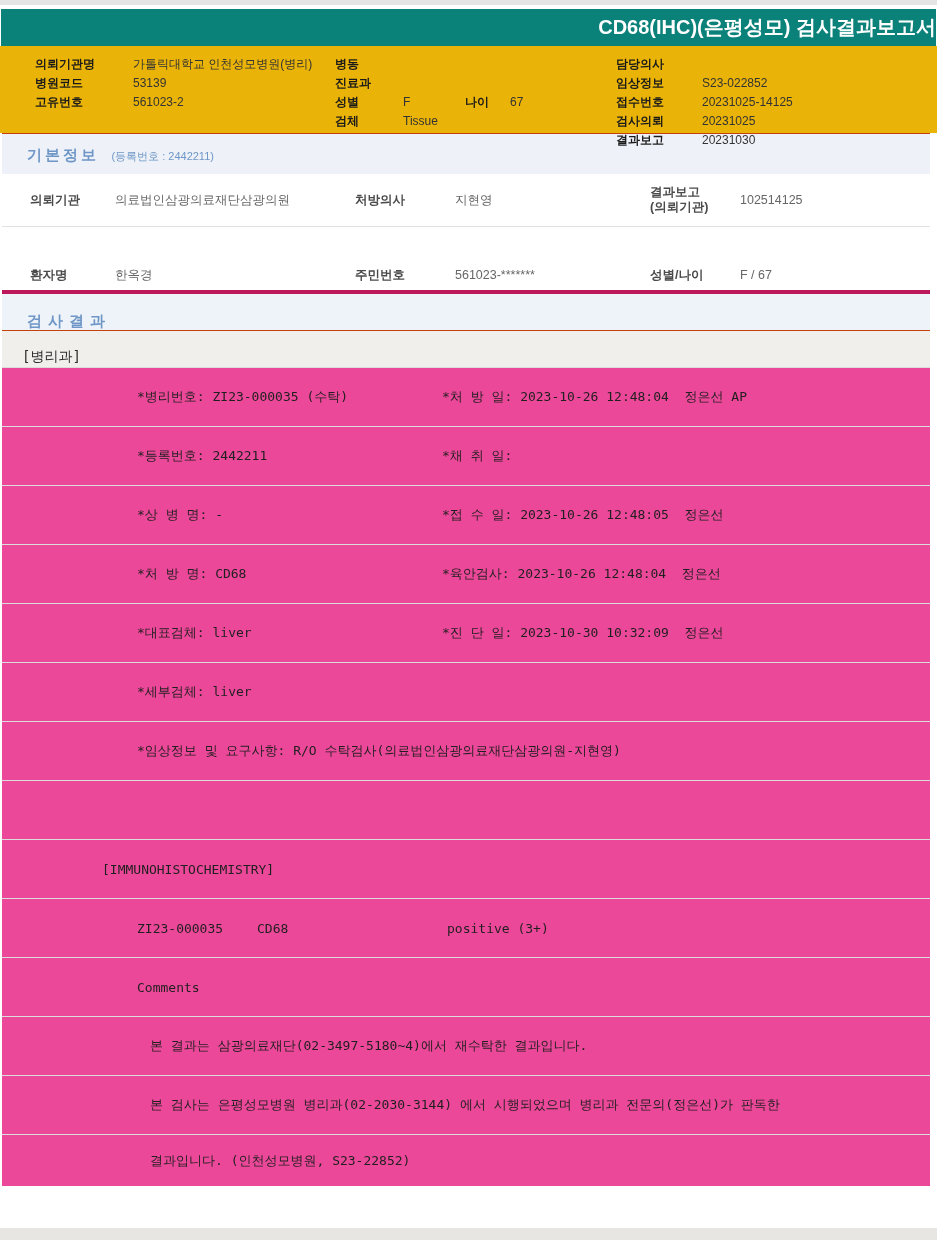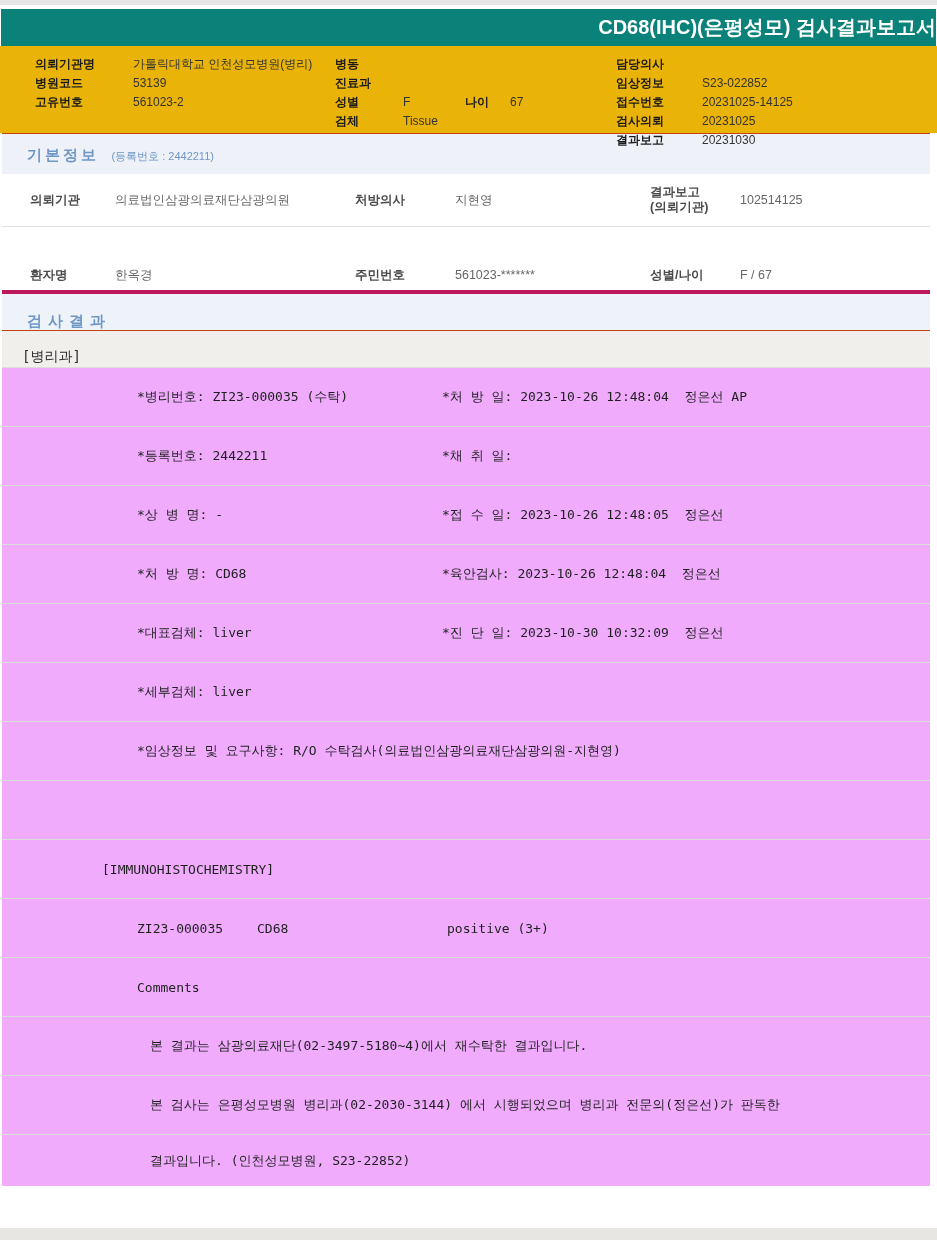--- a/index.html
+++ b/index.html
@@ -63,21 +63,21 @@
   }
   .results-head .sec-title{letter-spacing:6px;}
   
   .dept-row{
     height:37px;background:#f0efec;border-bottom:1px solid #dcdcdc;
     padding:17px 0 0 20px;font-size:14px;color:#2b2b2b;
     font-family:"DejaVu Sans Mono","Liberation Mono",monospace;
   }
   
   .res-row{
-    position:relative;height:59px;background:#f0abfc;
+    position:relative;height:59px;background:#ec4899;
     border-bottom:1px solid #dcdcdc;
   }
   .res-row.last{height:51px;border-bottom:none;}
   .res-text{
     position:absolute;top:50%;transform:translateY(-50%);
     font-family:"DejaVu Sans Mono","Liberation Mono",monospace;
     font-size:13px;color:#1f1f1f;white-space:pre;
   } .lx100{left:100px;} .lx135{left:135px;}
   .lx148{left:148px;} .lx255{left:255px;} .lx440{left:440px;} .lx445{left:445px;}
   

